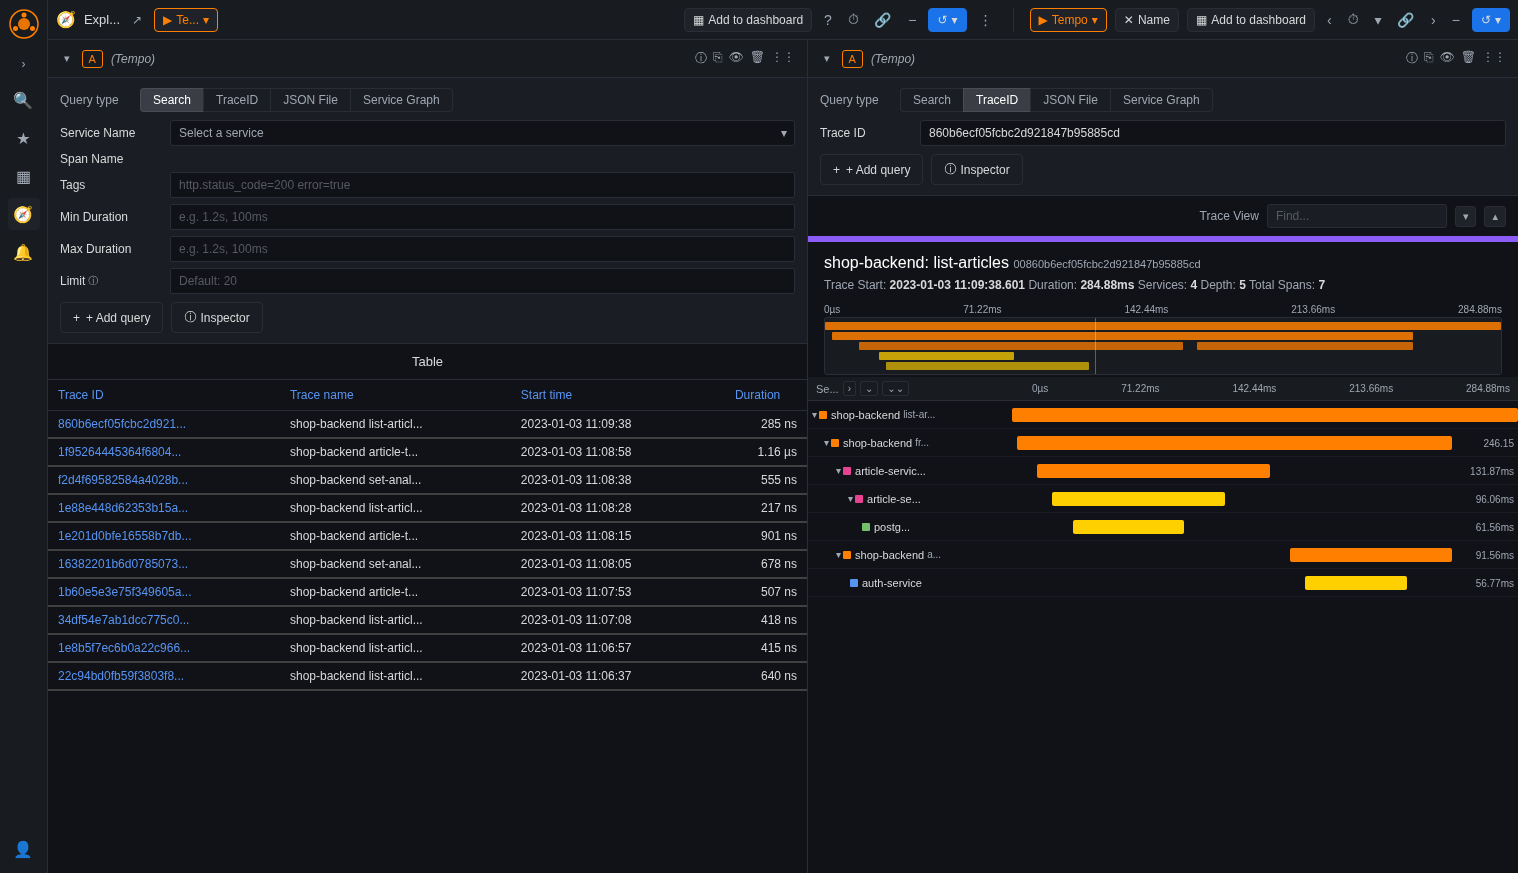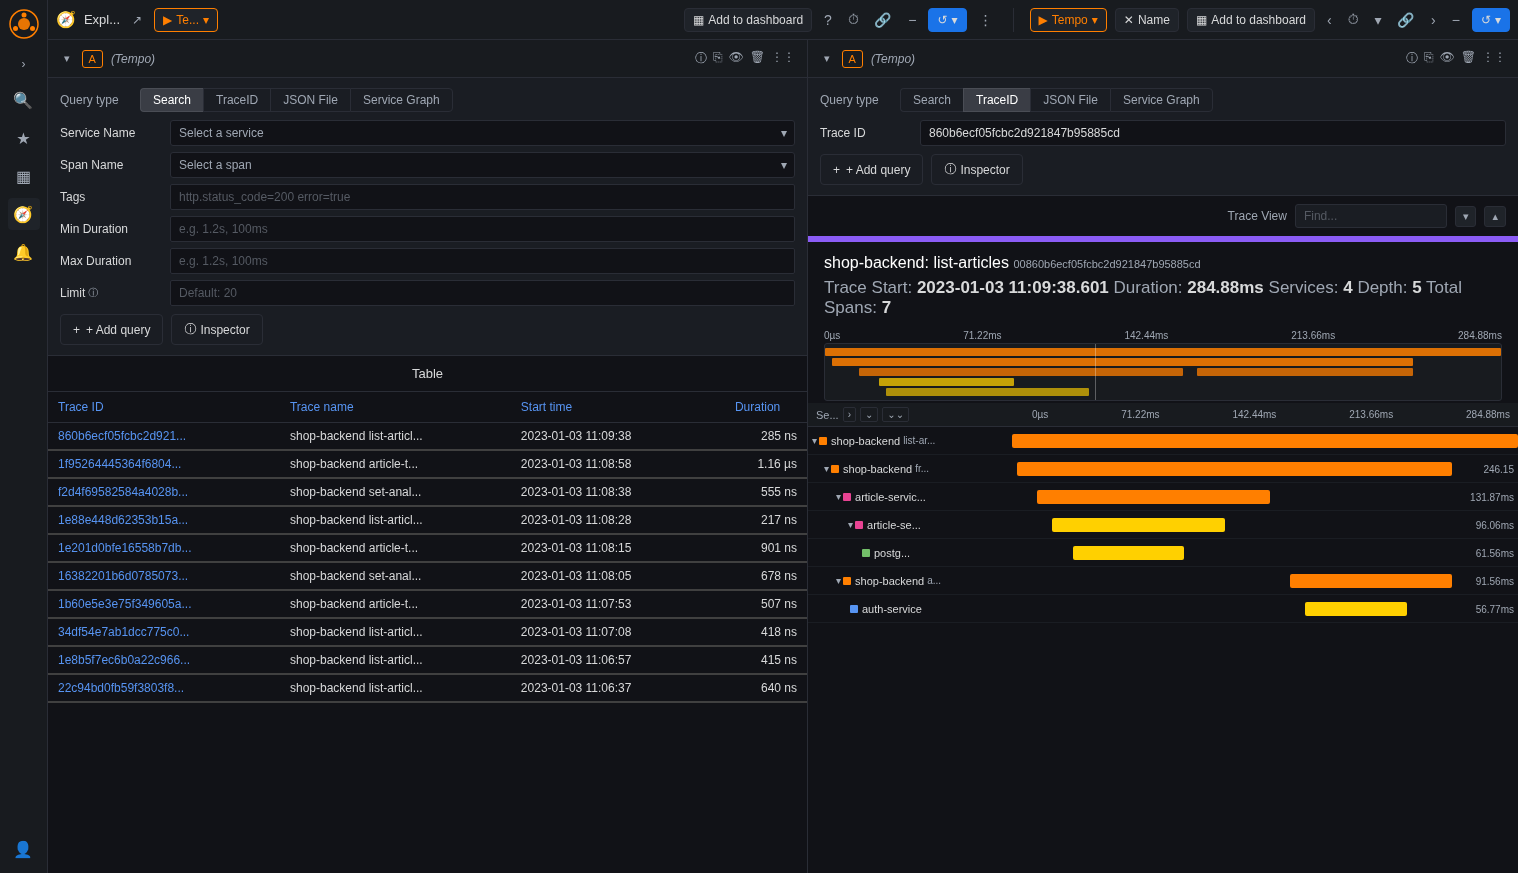--- a/index.html
+++ b/index.html
@@ -377,21 +377,21 @@
       font-size: 12px;
     }
     .trace-find-input {
       background: #1a1d23;
       border: 1px solid #2a2d36;
       border-radius: 3px;
       color: #d8d9da;
       padding: 4px 8px;
       font-size: 12px;
       outline: none;
-      width: 152px;
+      width: 180px;
     }
     .trace-find-input::placeholder { color: #555a63; }
     .trace-nav-btn {
       background: #1f2329;
       border: 1px solid #2a2d36;
       color: #9fa7b3;
       border-radius: 3px;
       padding: 3px 7px;
       cursor: pointer;
       font-size: 11px;
@@ -403,21 +403,21 @@
     .trace-title {
       font-size: 16px;
       color: #fff;
       margin-bottom: 6px;
     }
     .trace-title span.trace-id-small {
       font-size: 11px;
       color: #9fa7b3;
     }
     .trace-meta {
-      font-size: 17px;
+      font-size: 12px;
       color: #9fa7b3;
       margin-bottom: 8px;
     }
     .trace-meta strong { color: #d8d9da; }
 
     
     .spans-container {
       flex: 1;
       overflow-y: auto;
       overflow-x: hidden;
@@ -640,25 +640,20 @@
           <span class="form-label">Service Name</span>
           <div class="form-select-wrapper">
             <select class="form-select">
               <option value="">Select a service</option>
             </select>
           </div>
         </div>
 
         <div class="form-row">
           <span class="form-label">Span Name</span>
-          <div class="form-select-wrapper">
-            <select class="form-select">
-              <option value="">Select a span</option>
-            </select>
-          </div>
         </div>
 
         <div class="form-row">
           <span class="form-label">Tags</span>
           <input class="form-input" type="text" placeholder="http.status_code=200 error=true" style="">
         </div>
 
         <div class="form-row">
           <span class="form-label">Min Duration</span>
           <input class="form-input" type="text" placeholder="e.g. 1.2s, 100ms" style="">

